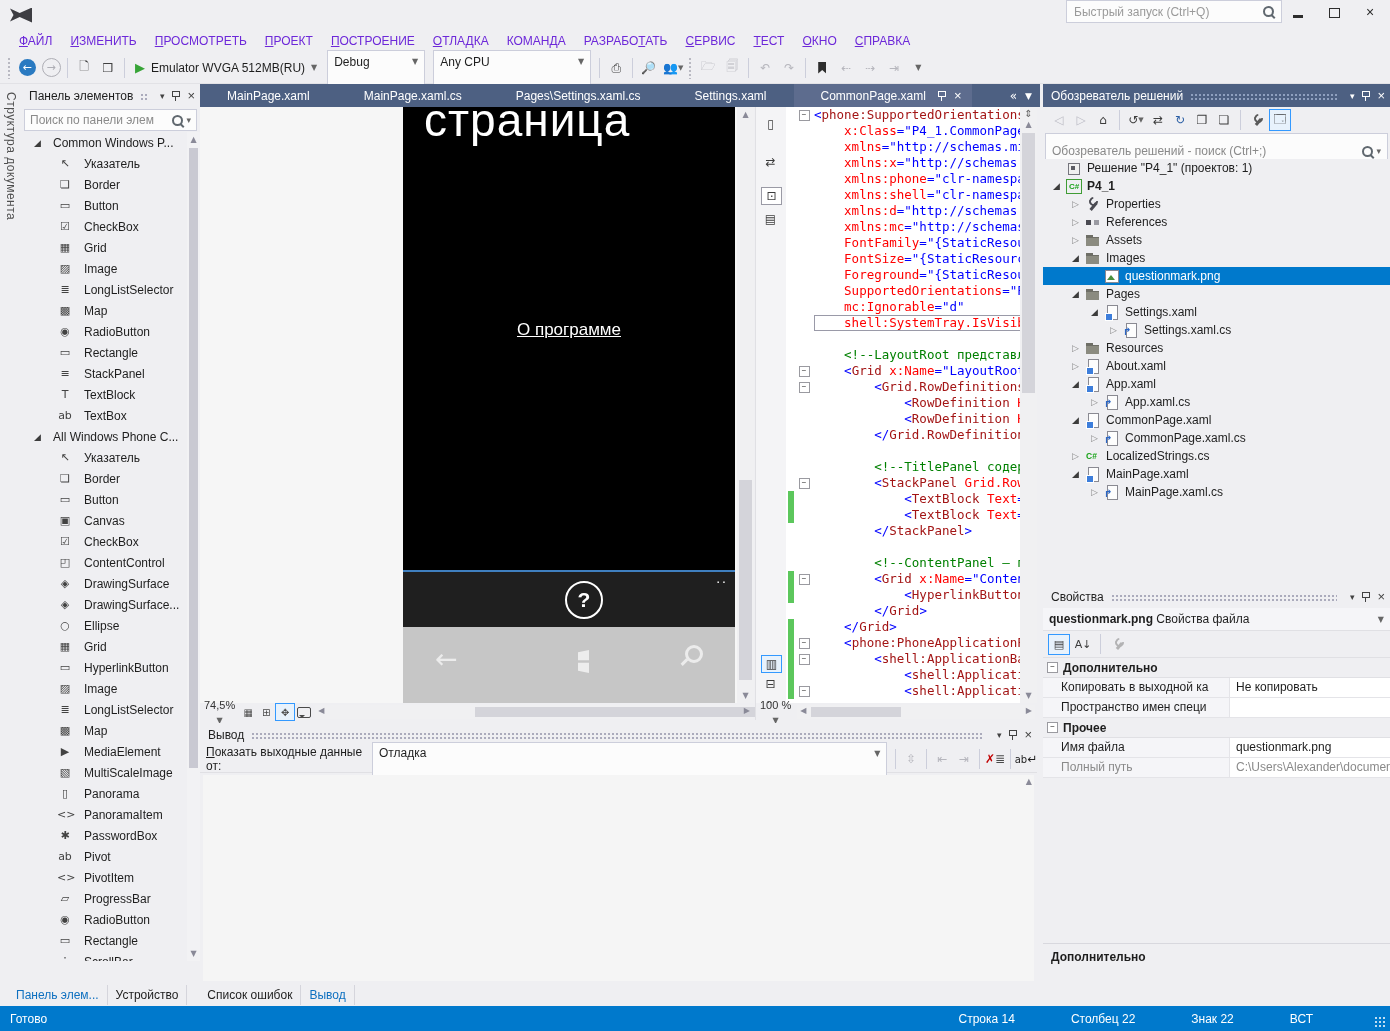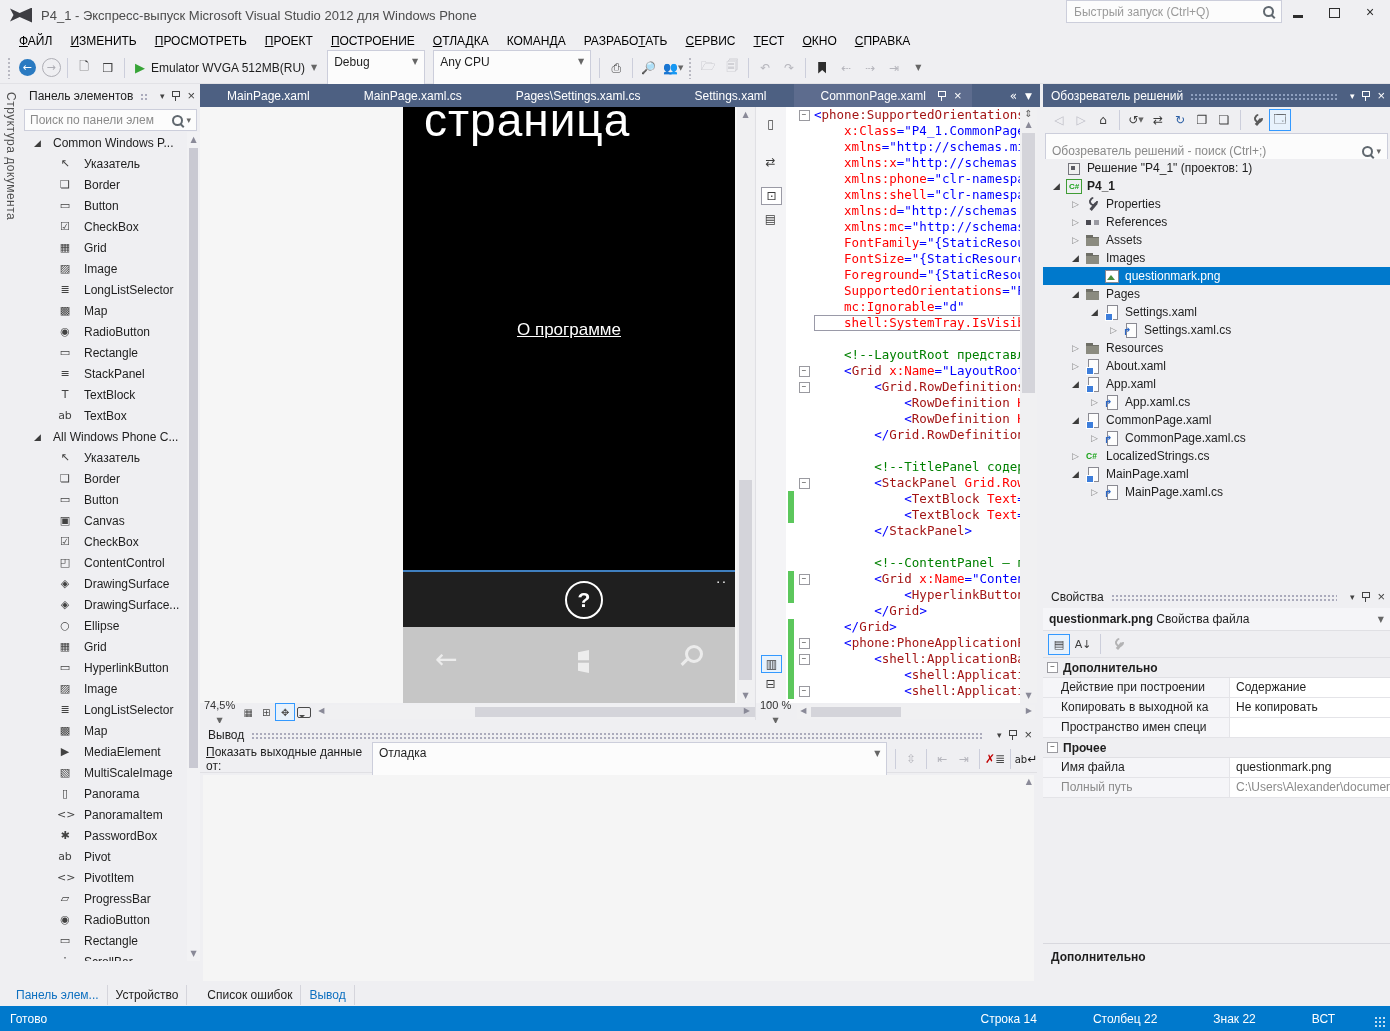--- a/index.html
+++ b/index.html
@@ -28,21 +28,21 @@
   .i-x{font-size:13px;line-height:11px;}
   .i-chev{font-size:9px;font-family:"DejaVu Sans",sans-serif;}
   .glyph{font-family:"DejaVu Sans",sans-serif;}
   .i-wrench{width:13px;height:13px;position:relative;display:inline-block;flex:none;}
   .i-wrench::before{content:"";position:absolute;left:6px;top:4px;width:3px;height:8px;background:#5a5a5a;transform:rotate(40deg);}
   .i-wrench::after{content:"";position:absolute;left:3px;top:0;width:5px;height:5px;border:2px solid #5a5a5a;border-radius:50%;border-top-color:transparent;transform:rotate(40deg);}
   .i-bubble{width:12px;height:9px;border:1px solid #4a4a4a;border-radius:2px;position:relative;display:inline-block;}
   .i-bubble::after{content:"";position:absolute;left:1px;bottom:-4px;width:0;height:0;border:3px solid transparent;border-top-color:#4a4a4a;}
   
   .menubar{left:0;top:30px;right:0;height:22px;display:flex;align-items:center;padding-left:10px;}
-  .menu-item{padding:3px 9px;color:#000000;}
+  .menu-item{padding:3px 9px;color:#6d28d9;}
   
   .toolbar{left:0;top:52px;right:0;height:31px;display:flex;align-items:center;padding-left:4px;border-bottom:1px solid #E2E2E6;}
   .tb-grip{width:5px;height:22px;margin:0 3px;background:radial-gradient(#B9B9C2 1px,transparent 1.2px);background-size:4px 4px;}
   .tbtn{min-width:24px;height:24px;display:flex;align-items:center;justify-content:center;color:#404040;}
   .sep{width:1px;height:20px;background:#CCCEDB;margin:0 4px;}
   .nav-circ{width:17px;height:17px;border-radius:50%;display:flex;align-items:center;justify-content:center;font-size:11px;}
   .nav-back{background:#2A7AC1;color:#fff;}
   .nav-fwd{border:1px solid #AEAEB5;color:#AEAEB5;}
   .play{color:#37A437;font-size:13px;margin-right:6px;}
   .run-btn{display:flex;align-items:center;padding:2px 6px;color:#1E1E1E;}
@@ -184,30 +184,29 @@
   .prop-grid{border-top:1px solid #E0E0E4;}
   .pg-group{height:19px;display:flex;align-items:center;font-weight:bold;background:#EFEFF2;border-bottom:1px solid #E0E0E4;}
   .pg-box{width:9px;height:9px;border:1px solid #9A9AA0;background:#fff;font-size:8px;line-height:7px;text-align:center;font-weight:normal;margin:0 5px 0 4px;}
   .pg-row{height:19px;display:flex;border-bottom:1px solid #E4E4E8;background:#fff;}
   .pg-name{width:168px;flex:none;background:#F5F5F8;padding:2px 0 0 18px;border-right:1px solid #E4E4E8;white-space:nowrap;overflow:hidden;}
   .pg-val{flex:1;padding:2px 0 0 6px;white-space:nowrap;overflow:hidden;}
   .muted{color:#8a8a8a;}
   .prop-footer{position:absolute;left:0;right:0;top:358px;border-top:1px solid #D8D8DE;padding:6px 8px;font-weight:bold;}
   
   .statusbar{left:0;bottom:0;right:0;height:25px;background:#0079CC;color:#fff;display:flex;align-items:center;padding:0 10px;}
-  .sb-right{margin-left:auto;display:flex;gap:56px;margin-right:45px;}
+  .sb-right{margin-left:auto;display:flex;gap:56px;margin-right:67px;}
   .sb-grip{position:absolute;right:4px;bottom:3px;width:12px;height:12px;
      background:radial-gradient(rgba(255,255,255,.75) 1px,transparent 1.2px);background-size:4px 4px;}
 </style>
 </head>
 <body>
 
 <div class="abs titlebar">
   <div class="vs-logo"></div>
-  <div class="title-text">P4_1 - Экспресс-выпуск Microsoft Visual Studio 2012 для Windows Phone</div>
 </div>
 <div class="quick-launch">
   <span>Быстрый запуск (Ctrl+Q)</span>
   <span class="i-mag"></span>
 </div>
 <div class="win-btns">
   <div class="win-btn">
       <span class="wb-min"></span>
     </div>
   <div class="win-btn">
@@ -811,24 +810,20 @@
     <div class="pt-ico" style="opacity:.4;">
         <span class="i-wrench"></span>
       </div>
   </div>
   <div class="prop-grid" id="prop-grid">
       <div class="pg-group">
         <span class="pg-box">−</span>
         <span>Дополнительно</span>
       </div>
       <div class="pg-row">
-        <div class="pg-name">Действие при построении</div>
-        <div class="pg-val">Содержание</div>
-      </div>
-      <div class="pg-row">
         <div class="pg-name">Копировать в выходной ка</div>
         <div class="pg-val">Не копировать</div>
       </div>
       <div class="pg-row">
         <div class="pg-name">Пространство имен специ</div>
         <div class="pg-val"></div>
       </div>
       <div class="pg-group">
         <span class="pg-box">−</span>
         <span>Прочее</span>

